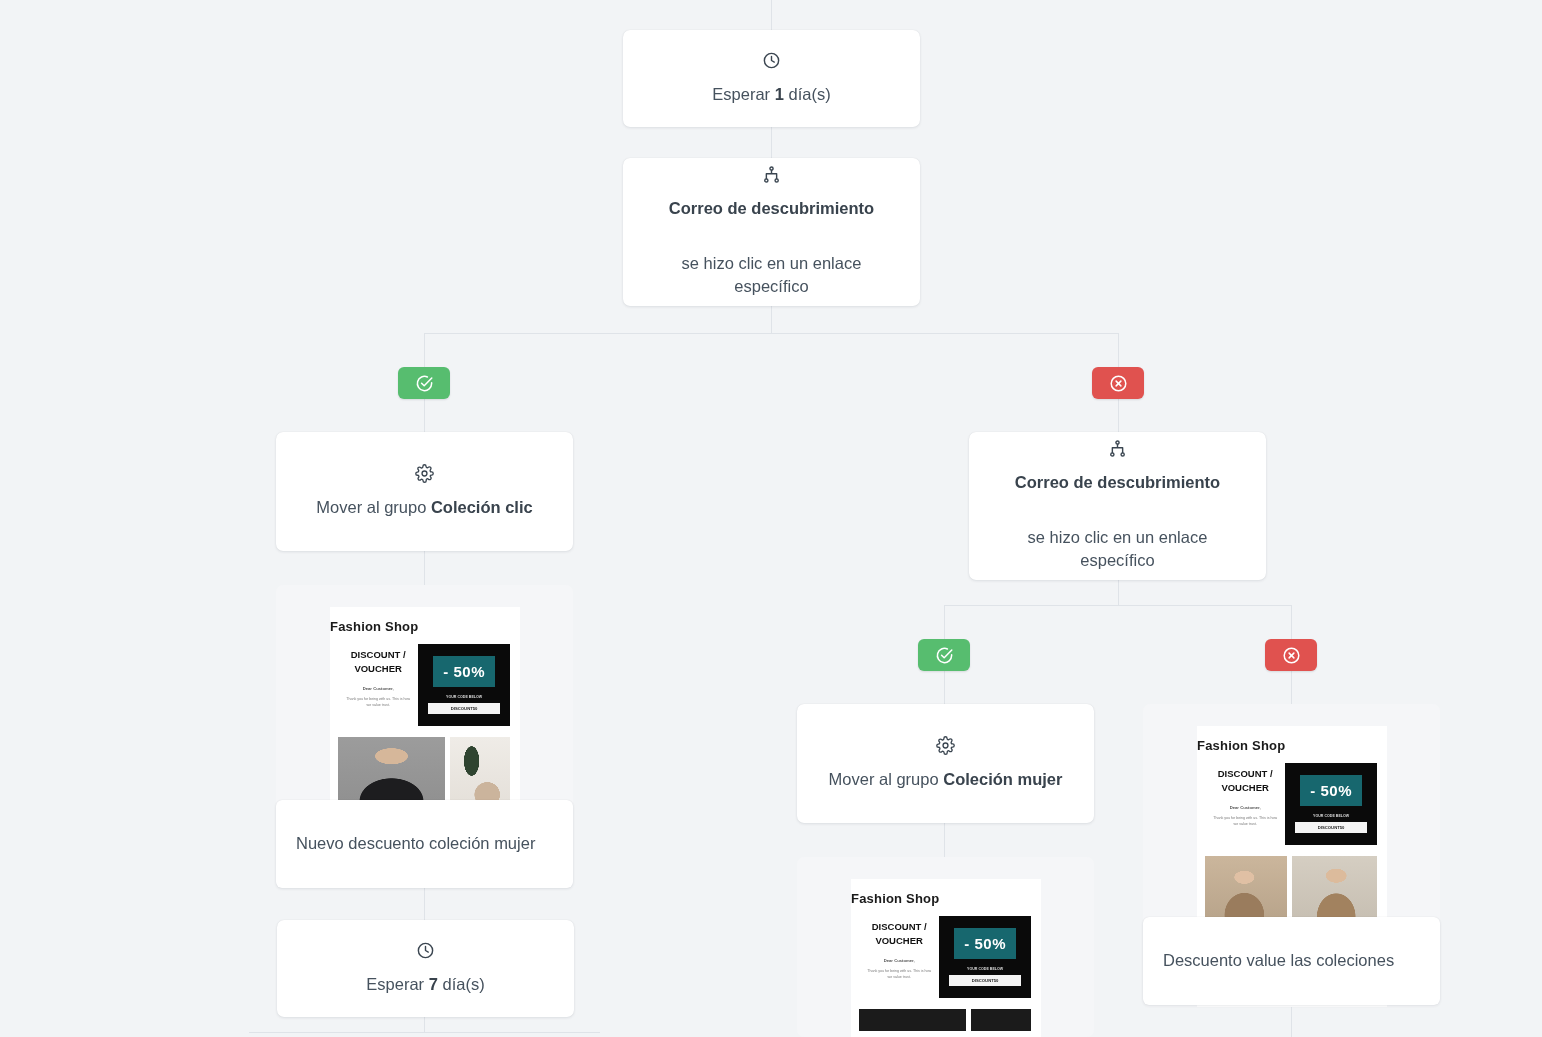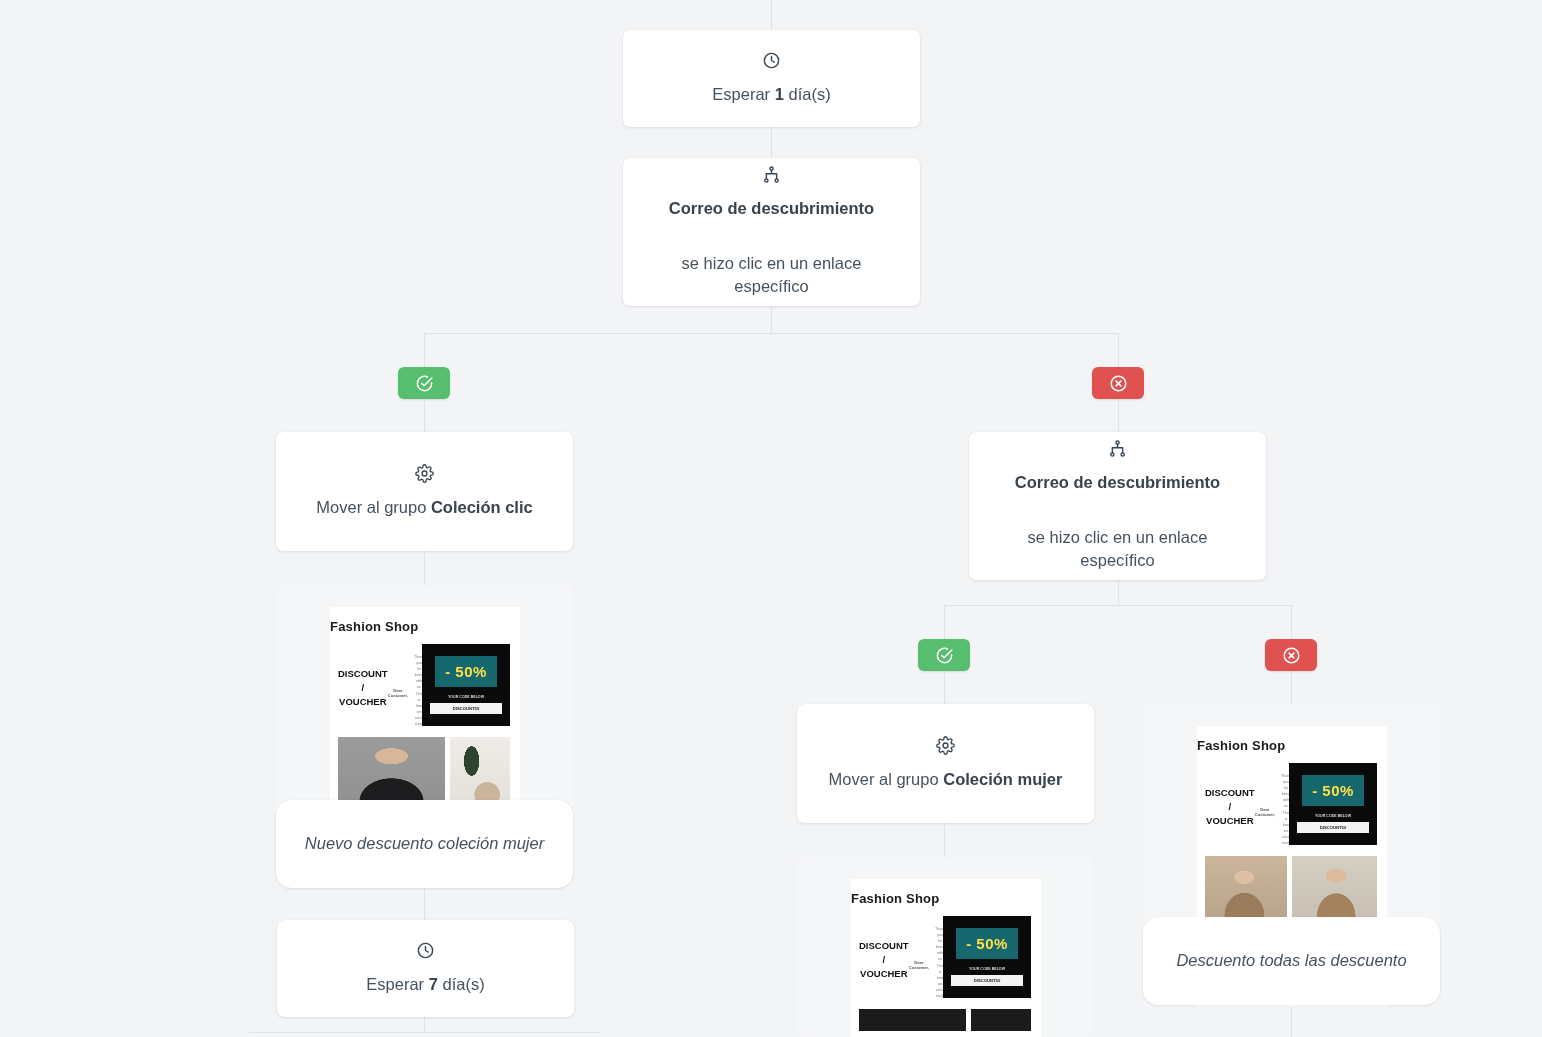--- a/index.html
+++ b/index.html
@@ -69,34 +69,34 @@
     flex-direction: column;
   }
   .pv-title {
     text-align: left;
     font-weight: 700;
     color: #1a1a1a;
     letter-spacing: .2px;
   }
   .pv-row { display: flex; }
   .pv-left {
-    display: flex; flex-direction: row; align-items: center;
+    display: flex; flex-direction: column; align-items: center;
     justify-content: flex-start; text-align: center;
   }
   .pv-disc { font-weight: 700; color: #111; }
   .pv-dear { font-weight: 700; color: #555; }
   .pv-para { color: #7a7a7a; }
   .pv-black {
     background: #0a0a0a;
     display: flex; flex-direction: column;
     align-items: center; justify-content: center;
   }
   .pv-fifty {
     background: #17676e;
-    color: #fde047;
+    color: #ffffff;
     font-weight: 700;
     display: flex; align-items: center; justify-content: center;
     letter-spacing: .5px;
   }
   .pv-code-lbl { color: #d8d8d8; font-weight: 700; }
   .pv-code-btn {
     background: #f4f4f4; color: #222; font-weight: 700;
     display: flex; align-items: center; justify-content: center;
   }
   .pv-imgs { display: flex; }
@@ -126,28 +126,27 @@
     background:
       radial-gradient(ellipse 20% 14% at 52% 24%, #dcbb9c 0%, #dcbb9c 60%, transparent 62%),
       radial-gradient(ellipse 32% 40% at 52% 74%, #a2825f 0%, #a2825f 70%, transparent 72%),
       linear-gradient(#d5cec2, #c3bbae);
   }
 
   
   .caption {
     position: absolute;
     background: #fff;
-    border-radius: 15px;
+    border-radius: 6px;
     box-shadow: 0 1px 3px rgba(16,24,40,.09), 0 0 1px rgba(16,24,40,.10);
-    display: flex; align-items: center; justify-content: center;
+    display: flex; align-items: center; 
     text-align: center;
     color: #46525e;
     font-size: 16.5px; line-height: 1.45;
     padding: 0 20px;
-    font-style: italic;
   }
 </style>
 </head>
 <body>
 
 <div id="canvas">
 
   <div class="conn v" style="left:771px; top:0px;   height:30px;"></div>
   <div class="conn v" style="left:771px; top:127px; height:31px;"></div>
   <div class="conn v" style="left:771px; top:306px; height:27px;"></div>
@@ -349,16 +348,16 @@
         </div>
       </div>
       <div class="pv-imgs" style="padding:9px 10px 0 8px; gap:5px;">
         <div class="pv-img ph-woman-tan" style="width:82px; height:82px;"></div>
         <div class="pv-img ph-man-tan" style="width:85px; height:82px;"></div>
       </div>
     </div>
   </div>
 
   <div class="caption" style="left:1143px; top:917px; width:297px; height:88px;">
-    <span>Descuento todas las descuento</span>
+    <span>Descuento value las coleciones</span>
   </div>
 
 </div>
 
 </body></html>

